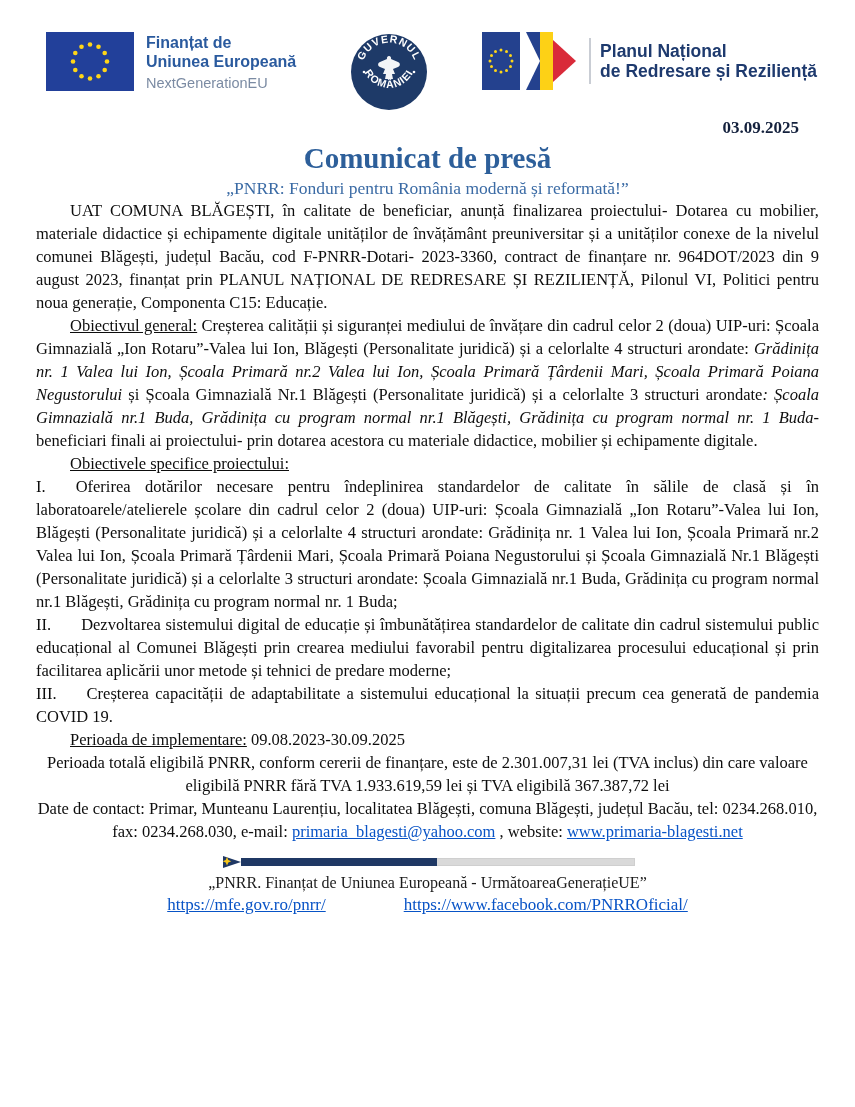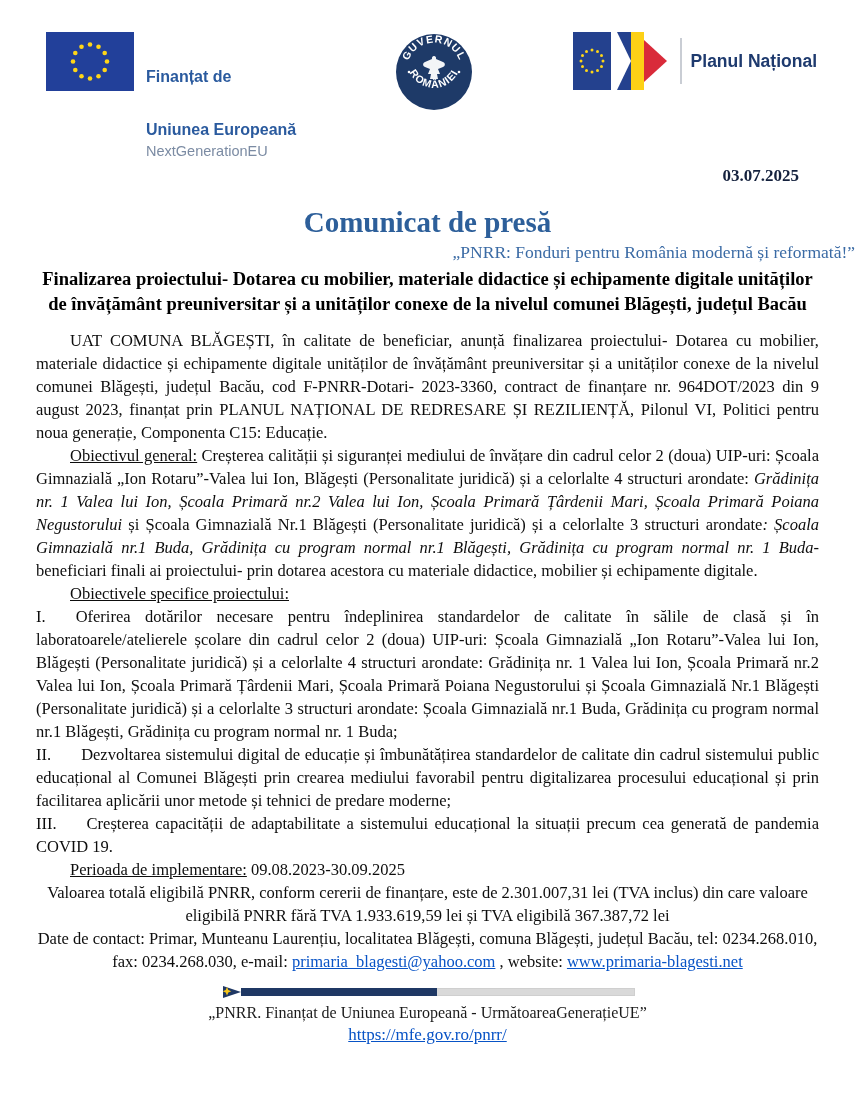--- a/index.html
+++ b/index.html
@@ -4,30 +4,30 @@
 <style>
   html,body{margin:0;padding:0;background:#ffffff;}
   .page{
     width:855px;height:1107px;background:#fff;overflow:hidden;position:relative;
     font-family:"Liberation Serif", serif;color:#111;box-sizing:border-box;
   }
   
   .logos{display:flex;justify-content:space-between;align-items:flex-start;padding:32px 38px 0 46px;}
   .eu-logo{display:flex;align-items:flex-start;gap:12px;}
   .eu-text{font-family:"Liberation Sans", sans-serif;line-height:1.18;padding-top:2px;}
-  .eu-text .l1{font-weight:bold;color:#2a5a9e;font-size:16px;margin-top:34px;}
+  .eu-text .l1{font-weight:bold;color:#2a5a9e;font-size:16px;}
   .eu-text .l3{color:#7b8ba3;font-size:14.5px;margin-top:3px;}
   .gov-seal{margin-top:0px;}
   .pnrr-logo{display:flex;align-items:center;gap:9px;justify-content:flex-end;}
   .pnrr-divider{width:2px;height:46px;background:#c9cdd4;}
   .pnrr-text{font-family:"Liberation Sans", sans-serif;font-weight:bold;color:#1e3a6e;font-size:17.5px;line-height:1.15;}
   
   .date{ text-align:right;padding-right:56px;margin-top:6px;font-weight:bold;font-size:17px;color:#14213d;}
-  .title{ text-align:center;color:#2d5f9a;font-size:29px;font-weight:bold;margin:20px 0 0;}
-  .motto{ text-align:right;color:#3b6ba5;font-size:17.5px;margin-top:3px;}
+  .title{ text-align:center;color:#2d5f9a;font-size:29px;font-weight:bold;margin:4px 0 0;}
+  .motto{ text-align:center;color:#3b6ba5;font-size:17.5px;margin-top:3px;}
   .project{ text-align:center;font-size:18.5px;font-weight:bold;margin:4px 36px 12px;line-height:1.35;color:#000;}
   
   .body{margin:0 36px;font-size:16.5px;line-height:23px;color:#0d0d0d;}
   p.body{margin-top:0;margin-bottom:0;}
   .just{text-align:justify;}
   .indent{text-indent:34px;}
   .center{text-align:center;}
   .gap-after{margin-bottom:16px;}
   .gap-before{margin-top:16px;}
   .b{font-weight:normal;}
@@ -110,55 +110,56 @@
             <circle cx="13.5" cy="19.5" r="1.5"></circle>
         </g>
         <rect x="44" y="0" width="14" height="58" fill="#24418e"></rect>
         <rect x="58" y="0" width="13" height="58" fill="#fdd116"></rect>
         <polygon points="71,8 94,29 71,50" fill="#d92b3a"></polygon>
         <polygon points="44,0 58,29 44,58" fill="#ffffff"></polygon>
       </svg>
       <div class="pnrr-divider"></div>
       <div class="pnrr-text">
         <div>Planul Național</div>
+        <div>de Redresare și Reziliență</div>
       </div>
     </div>
   </header>
 
-  <div class="date">03.07.2025</div>
+  <div class="date">03.09.2025</div>
 
   <h1 class="title">Comunicat de presă</h1>
   <div class="motto">„PNRR: Fonduri pentru România modernă și reformată!”</div>
-  <h2 class="project">Finalizarea proiectului- Dotarea cu mobilier, materiale didactice și echipamente digitale unităților de învățământ preuniversitar și a unităților conexe de la nivelul comunei Blăgești, județul Bacău</h2>
 
   <p class="body just indent gap-after"><span class="b">UAT COMUNA BLĂGEȘTI</span><span>, în calitate de beneficiar, anunță finalizarea proiectului- </span><span class="b">Dotarea cu mobilier, materiale didactice și echipamente digitale unităților de învățământ preuniversitar și a unităților conexe de la nivelul comunei Blăgești, județul Bacău,</span><span> cod F-PNRR-Dotari- 2023-3360, contract de finanțare nr. 964DOT/2023 din 9 august 2023, finanțat prin PLANUL NAȚIONAL DE REDRESARE ȘI REZILIENȚĂ, Pilonul VI, Politici pentru noua generație, Componenta C15: Educație.</span></p>
 
   <p class="body just indent"><span class="b u">Obiectivul general:</span><span> Creșterea calității și siguranței mediului de învățare din cadrul celor 2 (doua) UIP-uri: </span><span class="b">Școala Gimnazială „Ion Rotaru”-Valea lui Ion, Blăgești </span><span>(Personalitate juridică) și a celorlalte 4 structuri arondate: </span><span class="i">Grădinița nr. 1 Valea lui Ion, Școala Primară nr.2 Valea lui Ion, Școala Primară Țârdenii Mari, Școala Primară Poiana Negustorului </span><span>și </span><span class="b">Școala Gimnazială Nr.1 Blăgești </span><span>(Personalitate juridică) și a celorlalte 3 structuri arondate</span><span class="i">: Școala Gimnazială nr.1 Buda, Grădinița cu program normal nr.1 Blăgești, Grădinița cu program normal nr. 1 Buda-</span><span class="b">beneficiari finali ai proiectului-</span><span> prin dotarea acestora cu materiale didactice, mobilier și echipamente digitale.</span></p>
 
   <p class="body indent"><span class="b u">Obiectivele specifice proiectului:</span></p>
 
   <p class="body just"><span class="b">I.</span><span class="tab"></span><span>Oferirea dotărilor necesare pentru îndeplinirea standardelor de calitate în sălile de clasă și în laboratoarele/atelierele școlare din cadrul celor 2 (doua) UIP-uri:  Școala Gimnazială „Ion Rotaru”-Valea lui Ion, Blăgești (Personalitate juridică) și a celorlalte 4 structuri arondate: Grădinița nr. 1 Valea lui Ion, Școala Primară nr.2 Valea lui Ion, Școala Primară Țârdenii Mari, Școala Primară Poiana Negustorului și Școala Gimnazială Nr.1 Blăgești (Personalitate juridică) și a celorlalte 3 structuri arondate: Școala Gimnazială nr.1 Buda, Grădinița cu program normal nr.1 Blăgești, Grădinița cu program normal nr. 1 Buda;</span></p>
   <p class="body just"><span class="b">II.</span><span class="tab"></span><span>Dezvoltarea sistemului digital de educație și îmbunătățirea standardelor de calitate din cadrul sistemului public educațional al Comunei Blăgești prin crearea mediului favorabil pentru digitalizarea procesului educațional și prin facilitarea aplicării unor metode și tehnici de predare moderne;</span></p>
   <p class="body just"><span class="b">III.</span><span class="tab"></span><span>Creșterea capacității de adaptabilitate a sistemului educațional la situații precum cea generată de pandemia COVID 19.</span></p>
 
   <p class="body indent gap-after"><span class="b u">Perioada de implementare:</span><span class="b"> 09.08.2023-30.09.2025</span></p>
 
-  <p class="body center gap-after"><span class="b">Valoarea totală</span><span> eligibilă PNRR, conform cererii de finanțare, este de </span><span class="b">2.301.007,31 lei</span><span> (TVA inclus) din care valoare eligibilă PNRR fără TVA </span><span class="b">1.933.619,59 lei</span><span> și TVA eligibilă </span><span class="b">367.387,72 lei</span></p>
+  <p class="body center gap-after"><span class="b">Perioada totală</span><span> eligibilă PNRR, conform cererii de finanțare, este de </span><span class="b">2.301.007,31 lei</span><span> (TVA inclus) din care valoare eligibilă PNRR fără TVA </span><span class="b">1.933.619,59 lei</span><span> și TVA eligibilă </span><span class="b">367.387,72 lei</span></p>
 
   <p class="body center gap-before"><span class="b">Date de contact: Primar, Munteanu Laurențiu,</span><span> localitatea Blăgești, comuna Blăgești, județul Bacău, tel: 0234.268.010, fax: 0234.268.030, e-mail: </span><a href="#" class="doc-link">primaria_blagesti@yahoo.com</a><span> , website: </span><a href="#" class="doc-link">www.primaria-blagesti.net</a></p>
 
 
   <div class="bar-row">
     <svg width="22" height="14" viewBox="0 0 22 14" style="margin-right:-2px;">
       <polygon points="2,1 20,7 2,13" fill="#1f3864"></polygon>
       <path d="M6 2 L7.3 5 L10.3 6.3 L7.3 7.6 L6 10.6 L4.7 7.6 L1.7 6.3 L4.7 5 Z" fill="#f5c518"></path>
     </svg>
     <div class="bar-navy"></div>
     <div class="bar-gray"></div>
   </div>
 
   <div class="footer-motto">„PNRR. Finanțat de Uniunea Europeană - UrmătoareaGenerațieUE”</div>
 
   <div class="footer-links">
     <a href="#" class="doc-link">https://mfe.gov.ro/pnrr/</a>
+    <a href="#" class="doc-link">https://www.facebook.com/PNRROficial/</a>
   </div>
 
 </div>
 
 </body></html>

